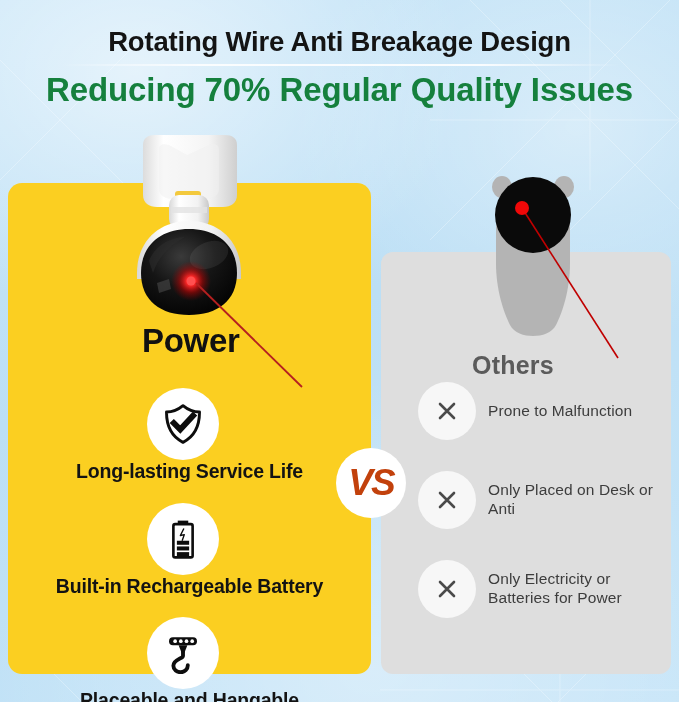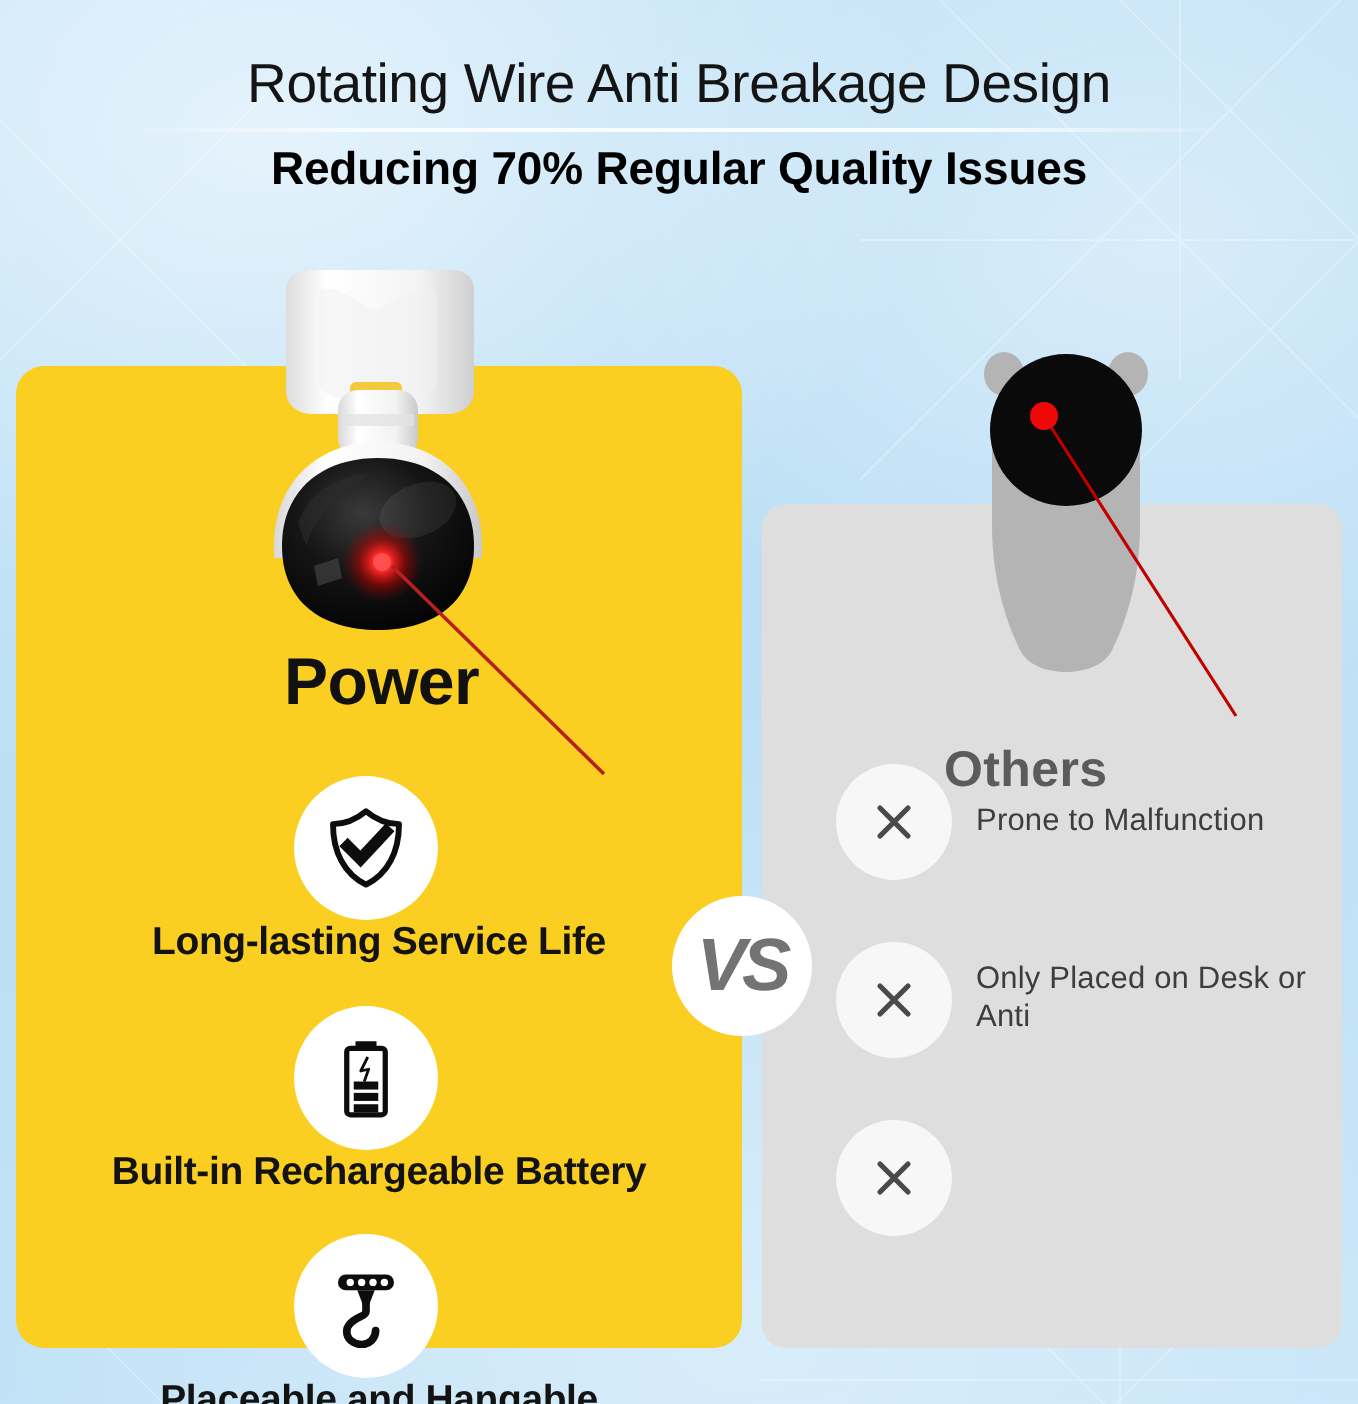--- a/index.html
+++ b/index.html
@@ -34,36 +34,36 @@
   .headline {
     position: absolute;
     left: 0;
     top: 26px;
     width: 679px;
     text-align: center;
     z-index: 6;
   }
   .headline .line1 {
     font-size: 27.5px;
-    font-weight: normal;
+    font-weight: bold;
     color: #141414;
     letter-spacing: -0.2px;
     white-space: nowrap;
   }
   .headline .divider {
     width: 560px;
     height: 2px;
     margin: 6px auto 0 auto;
     background: linear-gradient(90deg, rgba(255,255,255,0) 0%, rgba(255,255,255,0.85) 25%, rgba(255,255,255,0.9) 75%, rgba(255,255,255,0) 100%);
   }
   .headline .line2 {
     margin-top: 5px;
-    font-size: 23px;
-    font-weight: bold;
-    color: #000000;
+    font-size: 33px;
+    font-weight: bold;
+    color: #15803d;
     letter-spacing: -0.1px;
     white-space: nowrap;
   }
   
   .panel-grey {
     position: absolute;
     left: 381px;
     top: 252px;
     width: 290px;
     height: 422px;
@@ -123,21 +123,21 @@
     top: 322px;
     font-size: 33px;
     font-weight: bold;
     color: #111111;
     z-index: 6;
     letter-spacing: -0.3px;
   }
   .label-others {
     position: absolute;
     left: 472px;
-    top: 371px;
+    top: 351px;
     font-size: 25px;
     font-weight: bold;
     color: #5b5b5b;
     z-index: 6;
     letter-spacing: 0.2px;
   }
   
   .vs-badge {
     position: absolute;
     left: 336px;
@@ -148,21 +148,21 @@
     background: #ffffff;
     z-index: 8;
     display: flex;
     align-items: center;
     justify-content: center;
   }
   .vs-badge span {
     font-size: 37px;
     font-weight: bold;
     font-style: italic;
-    color: #737373;
+    color: #c2410c;
     letter-spacing: -2px;
     line-height: 1;
     transform: translateY(-1px);
   }
   
   .feat-list {
     position: absolute;
     left: 12px;
     top: 388px;
     width: 355px;
@@ -384,20 +384,21 @@
       </div>
       <div class="draw-text">Only Placed on Desk or Anti</div>
     </div>
 
     <div class="draw-row">
       <div class="draw-icon">
         <svg viewBox="0 0 32 32" width="28" height="28">
           <path d="M8 8 L24 24 M24 8 L8 24" stroke="#4a4a4a" stroke-width="3" stroke-linecap="round"></path>
         </svg>
       </div>
+      <div class="draw-text">Only Electricity or Batteries for Power</div>
     </div>
 
   </div>
 
   <div class="vs-badge">
     <span>VS</span>
   </div>
 
 </div>
 

